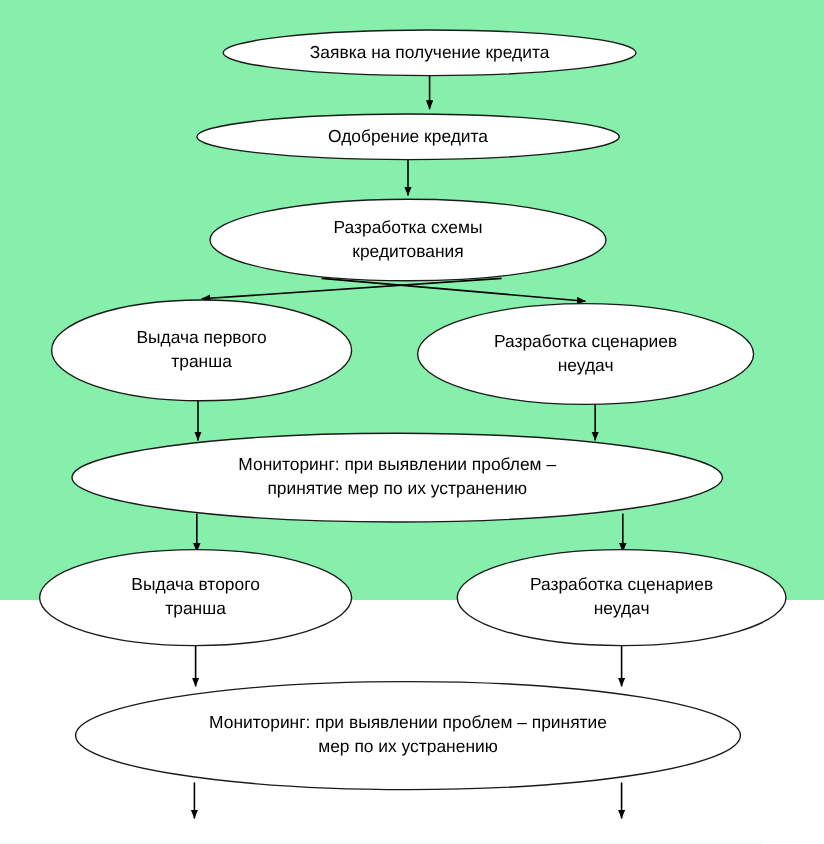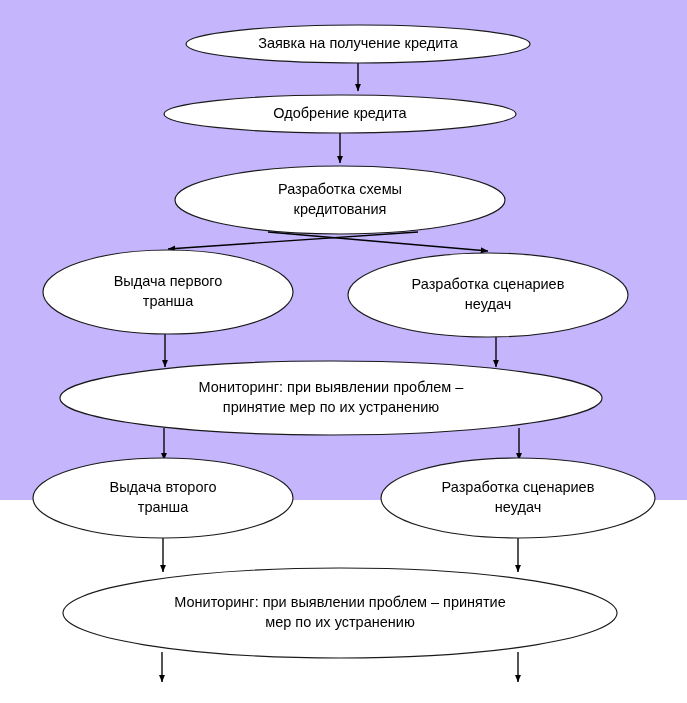--- a/index.html
+++ b/index.html
@@ -10,21 +10,21 @@
   body {
     width: 687px;
     height: 703px;
     font-family: "Liberation Sans", sans-serif;
     overflow: hidden;
   }
   #diagram-root {
     position: relative;
     width: 687px;
     height: 500px;
-    background: #c4b5fd;
+    background: #86efac;
     text-decoration: underline;
   }
   svg#flowchart {
     display: block;
     width: 687px;
     height: 703px;
   }
   .node-ellipse {
     fill: #ffffff;
     stroke: #1a1a1a;

